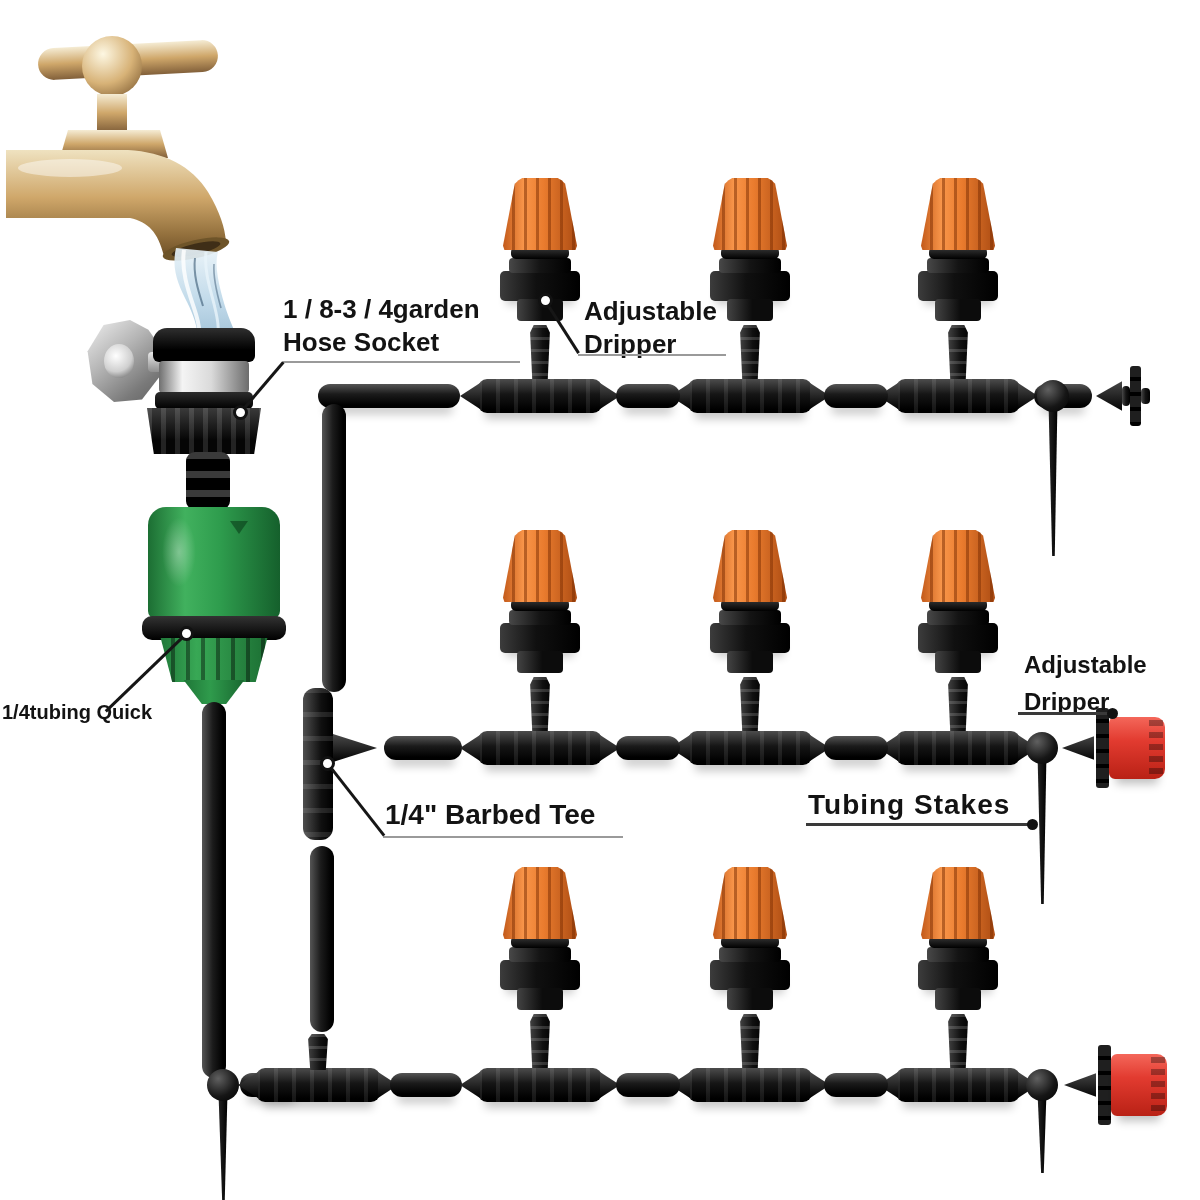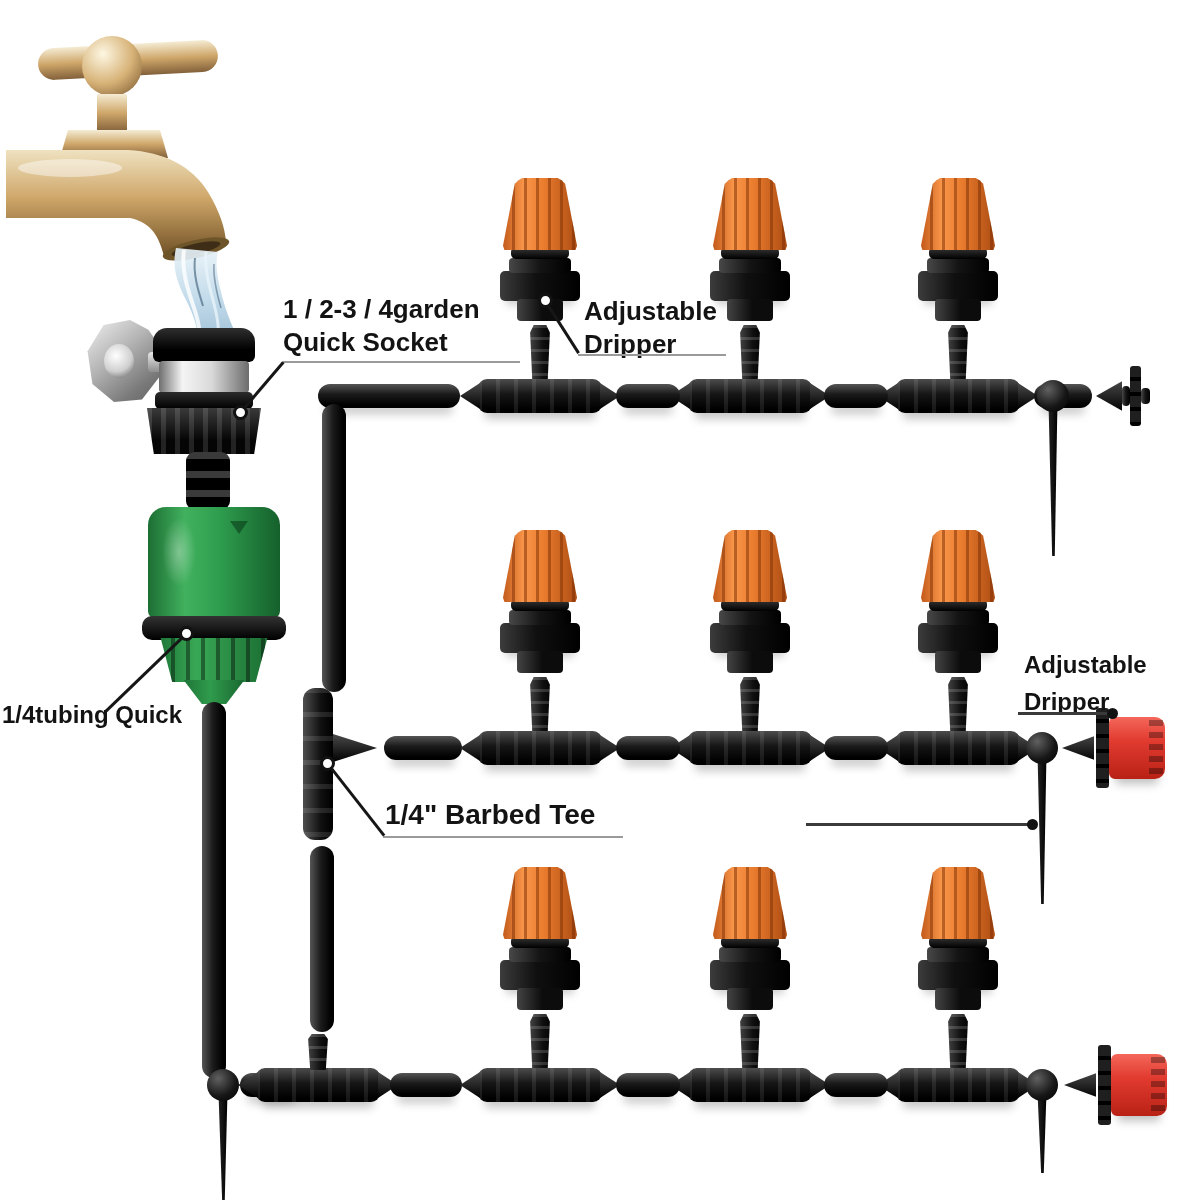--- a/index.html
+++ b/index.html
@@ -259,48 +259,51 @@
       <div class="p tube-h" style="left: 824px; top: 1073px; width: 64px; height: 24px;"></div>
       <div class="p spike" style="left: 1031px; top: 1095px; width: 22px; height: 78px;"></div>
       <div class="p ball" style="left: 1026px; top: 1069px; width: 32px; height: 32px;"></div>
       <div class="p cone" style="left: 1064px; top: 1071px; width: 32px; height: 28px; clip-path: polygon(0px 50%, 100% 8%, 100% 92%);"></div>
       <div class="p rflange" style="left: 1098px; top: 1045px; width: 13px; height: 80px;"></div>
       <div class="p rbody" style="left: 1111px; top: 1054px; width: 56px; height: 62px;"></div>
       <div class="p rribs" style="left: 1151px; top: 1057px; width: 14px; height: 56px;"></div>
     </div>
 
   <div class="lbl" style="left:283px;top:293px;font-size:26px;line-height:1.28">
-    <span>1 / 2-3 / 4garden</span>
-    <span>Quick Socket</span>
+    <span>1 / 8-3 / 4garden</span>
+    <span>Hose Socket</span>
   </div>
   <div class="uline" style="left:283px;top:361px;width:237px"></div>
   <div class="pline" style="left:243px;top:408px;width:62px;transform:rotate(-49.6deg)"></div>
   <div class="adot" style="left:233px;top:405px"></div>
 
   <div class="lbl" style="left:584px;top:295px;font-size:26px;line-height:1.25">
     <span>Adjustable</span>
     <span>Dripper</span>
   </div>
   <div class="uline" style="left:578px;top:354px;width:148px"></div>
   <div class="pline" style="left:547px;top:302px;width:59px;transform:rotate(57.4deg)"></div>
   <div class="adot" style="left:538px;top:293px"></div>
 
-  <div class="lbl" style="left:2px;top:700px;font-size:24px;line-height:1.25">
+  <div class="lbl" style="left:2px;top:700px;font-size:20px;line-height:1.25">
     <span>1/4tubing Quick</span>
   </div>
   <div class="pline" style="left:183px;top:636px;width:107px;transform:rotate(136.1deg)"></div>
   <div class="adot" style="left:179px;top:626px"></div>
 
   <div class="lbl" style="left:385px;top:799px;font-size:28px">
     <span>1/4" Barbed Tee</span>
   </div>
   <div class="uline" style="left:383px;top:836px;width:240px"></div>
   <div class="pline" style="left:330px;top:765px;width:88px;transform:rotate(51.9deg)"></div>
   <div class="adot" style="left:320px;top:756px"></div>
 
+  <div class="lbl" style="left:808px;top:789px;font-size:28px;letter-spacing:1px">
+    <span>Tubing Stakes</span>
+  </div>
   <div class="uline dark" style="left:806px;top:823px;width:222px"></div>
   <div class="bdot" style="left:1027px;top:819px"></div>
 
   <div class="lbl" style="left:1024px;top:646px;font-size:24px;line-height:1.55">
     <span>Adjustable</span>
     <span>Dripper</span>
   </div>
   <div class="uline dark" style="left:1018px;top:712px;width:90px"></div>
   <div class="bdot" style="left:1107px;top:708px"></div>
 

